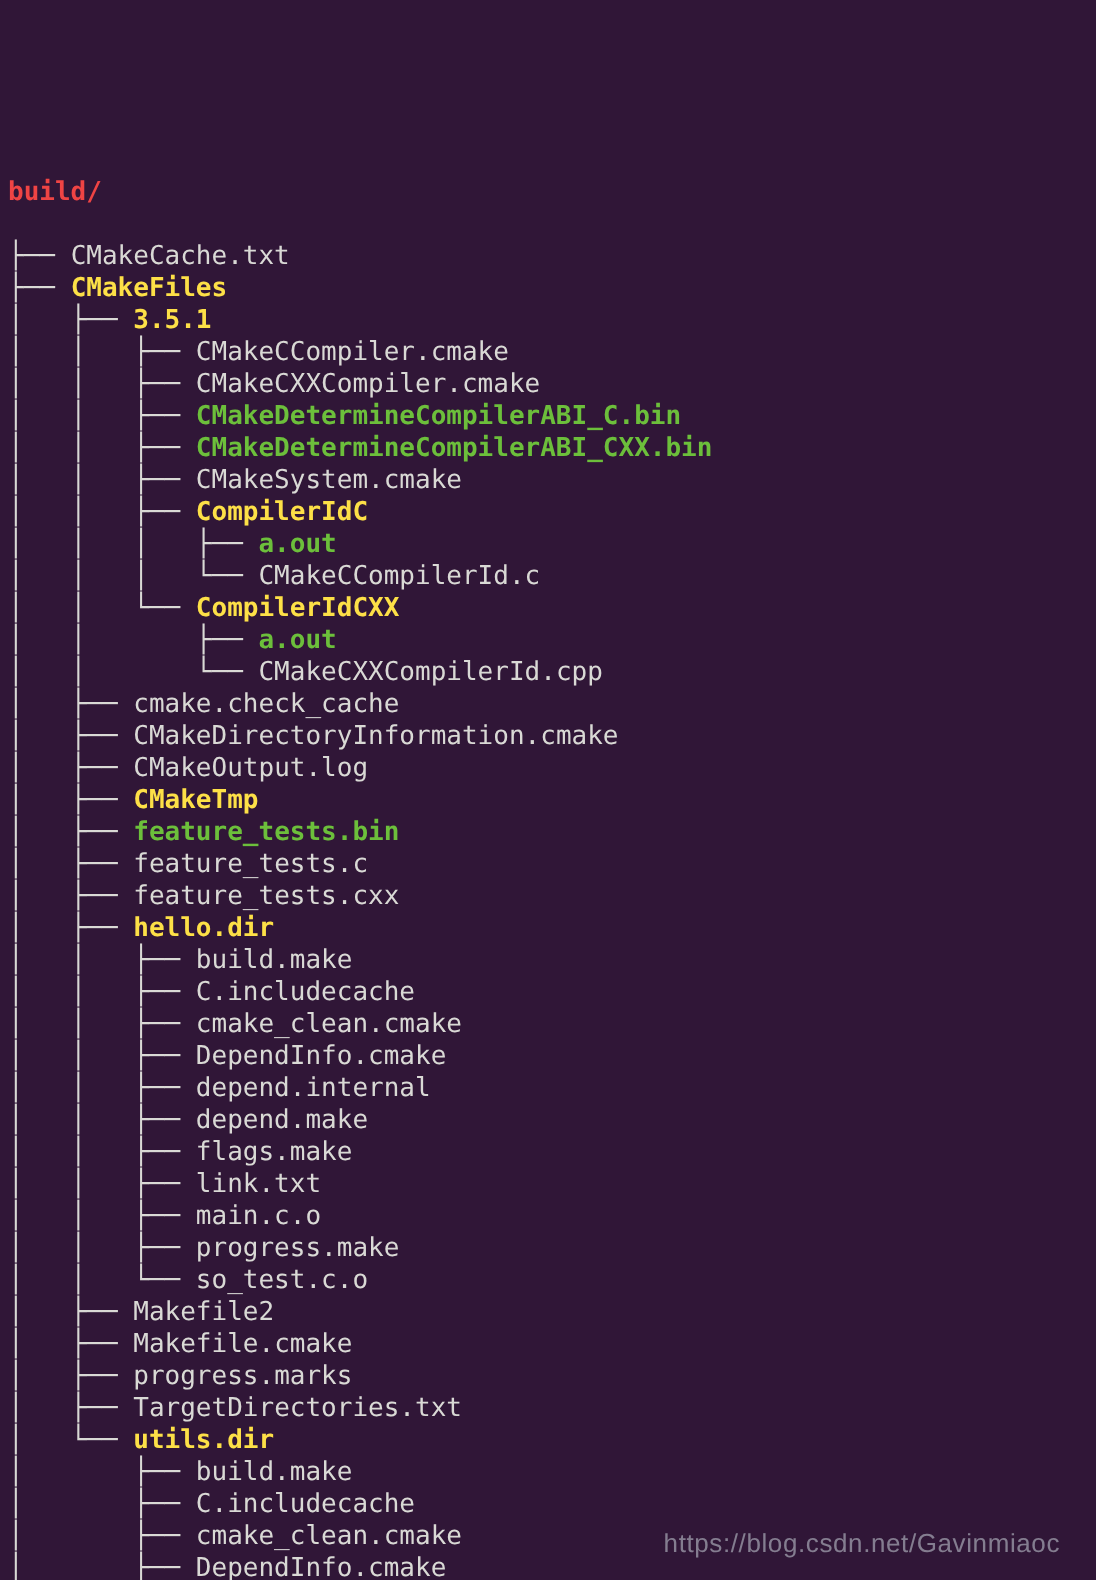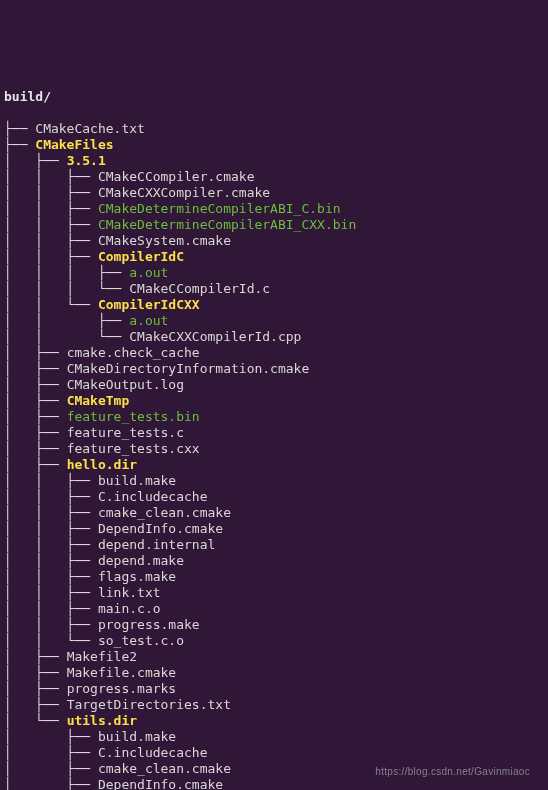--- a/index.html
+++ b/index.html
@@ -10,32 +10,32 @@
     font-size: 13px;
     line-height: 16px;
     width: 548px;
     height: 790px;
     overflow: hidden;
     white-space: pre;
     padding: 0 4px;
   }
   .line { white-space: pre; }
   .dir  { color: #fde047; font-weight: bold; }
-  .exe  { color: #6cbf3b; font-weight: normal; }
-  .root { color: #e5e5e5; font-weight: bold; }
+  .exe  { color: #6cbf3b; font-weight: bold; }
+  .root { color: #ef4444; font-weight: bold; }
   .cut  { color: #8a2a59; }
   .topbar { font-size: 13px; line-height: 15px; height: 9px; overflow: hidden; }
   .wm {
     position: absolute;
     right: 18px;
     bottom: 10px;
     color: #c9d2d9;
     opacity: 0.55;
     font-family: Helvetica, Arial, sans-serif;
-    font-size: 10px;
+    font-size: 13px;
     letter-spacing: 0.3px;
   }
 </style>
 </head>
 <body>
 
 
 
 <div class="topbar cut">  . . . . . . .  ,.,,.,,.,,,,,,,,,.,,.,,,,,,,,,,.,,.   .</div>
 <div class="line"><span class="root">build/</span></div>

